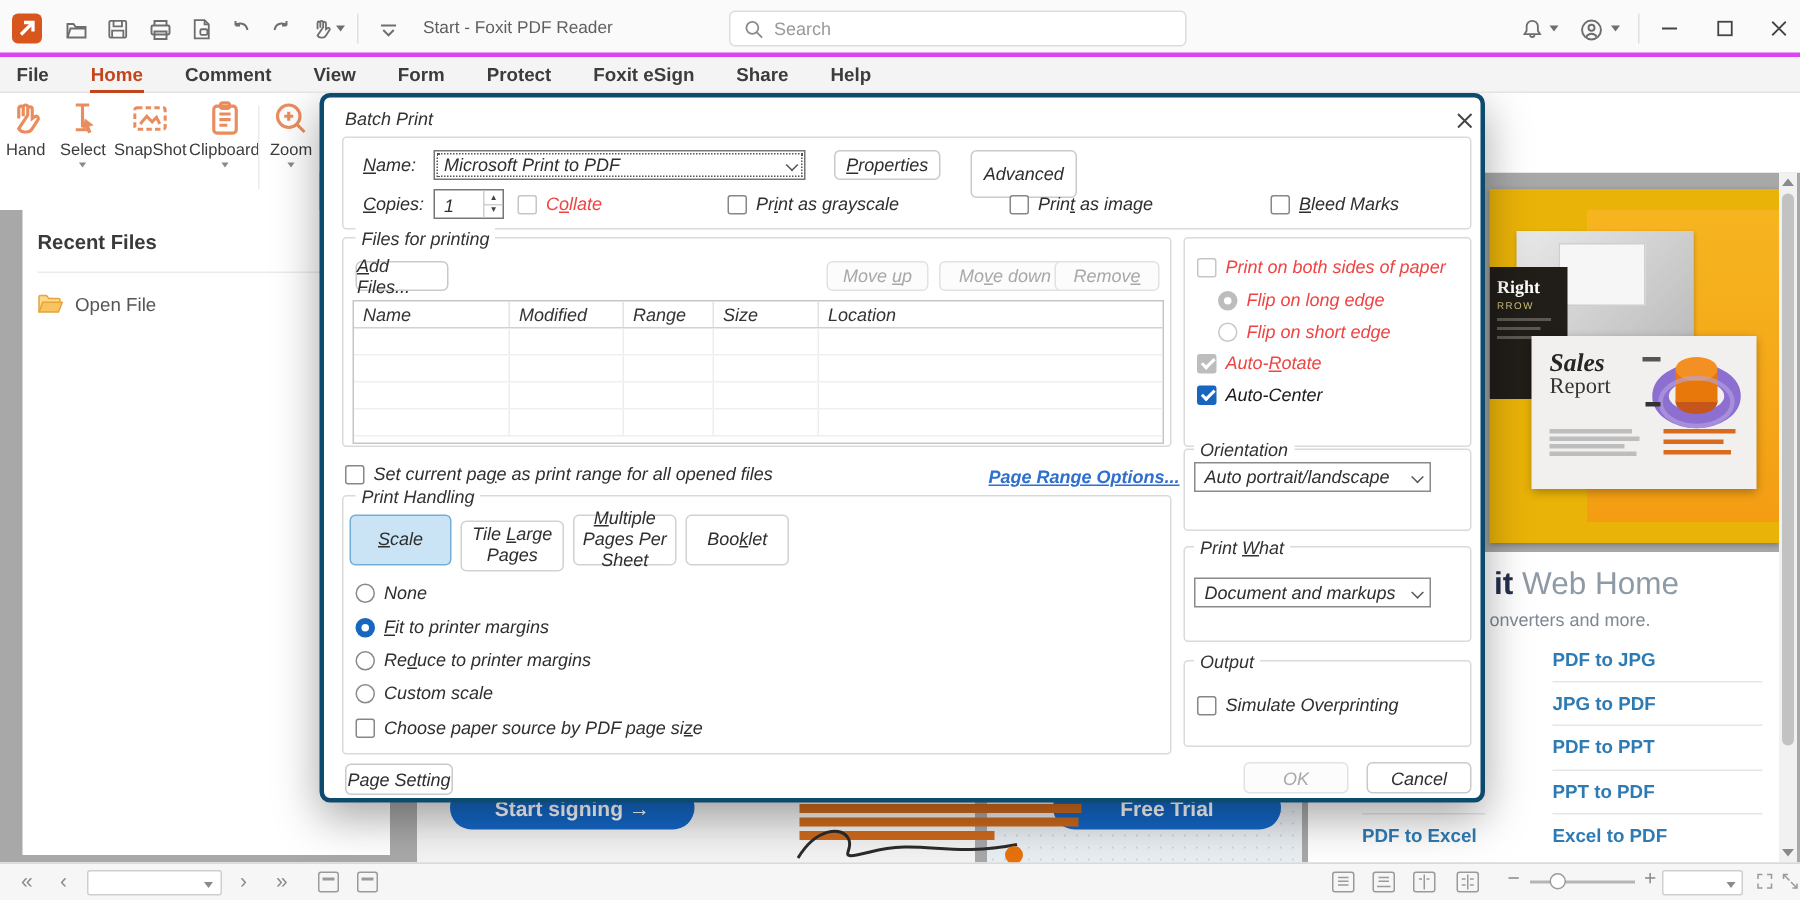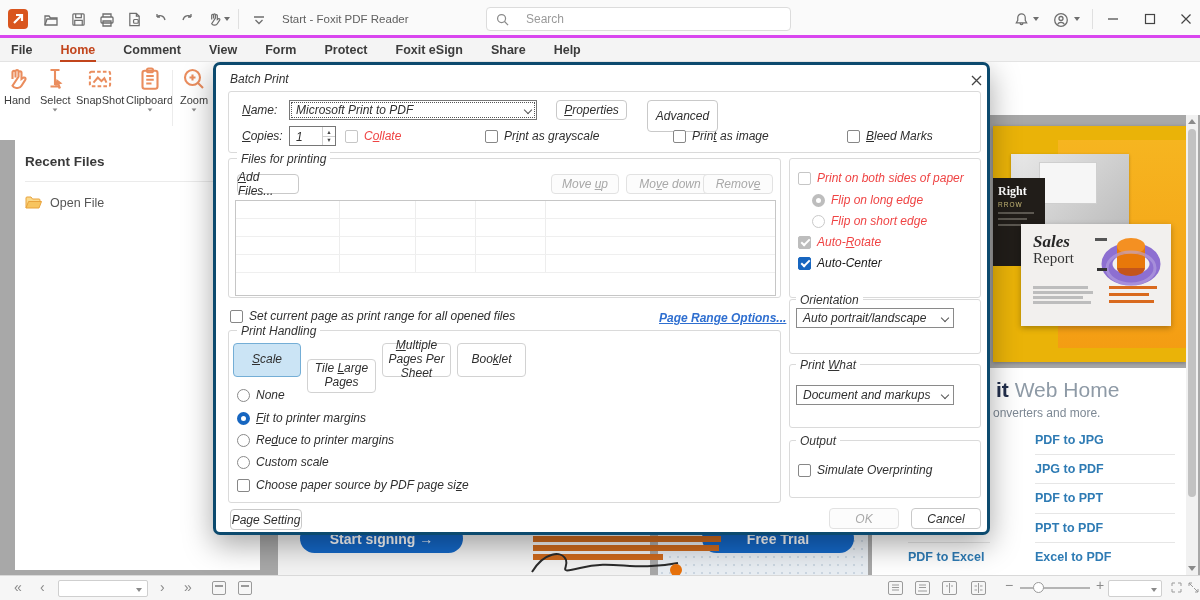--- a/index.html
+++ b/index.html
@@ -12,21 +12,21 @@
   .abs{position:absolute;}
   u{text-decoration:underline;}
 
   
   .titlebar{left:0;top:0;width:1200px;height:38px;background:#fafafa;border-bottom:3px solid #d946ef;z-index:30;}
   .logo{left:8px;top:9px;width:20px;height:20px;background:var(--orange);border-radius:4px;display:flex;align-items:center;justify-content:center;}
   .tb-ico{top:11px;width:17px;height:17px;color:#6e6e6e;display:flex;align-items:center;justify-content:center;}
   .tb-ico svg{stroke:#6e6e6e;fill:none;stroke-width:1.3;}
   .tb-sep{top:9px;width:1px;height:20px;background:#e0e0e0;}
   .doc-title{top:13px;color:#5f5f5f;font-size:11.5px;}
-  .searchbox{left:486px;top:7px;width:305px;height:24px;background:#fff;border:1px solid #dcdcdc;border-radius:4px;display:flex;align-items:center;gap:17px;padding-left:9px;}
+  .searchbox{left:486px;top:7px;width:305px;height:24px;background:#fff;border:1px solid #dcdcdc;border-radius:4px;display:flex;align-items:center;gap:7px;padding-left:9px;}
   .searchbox .ph{color:#9a9a9a;font-size:12px;}
   .caret{width:0;height:0;border-left:3.5px solid transparent;border-right:3.5px solid transparent;border-top:4px solid #6e6e6e;display:inline-block;}
   .winbtn{top:9px;width:20px;height:20px;display:flex;align-items:center;justify-content:center;color:#444;}
 
   
   .menubar{left:0;top:38px;width:1200px;height:24px;background:#f4f4f4;border-bottom:1px solid #e3e3e3;display:flex;align-items:center;gap:26px;padding-left:10px;z-index:30;}
   .menu-item{font-size:12.5px;font-weight:700;color:#3c3c3c;position:relative;padding:3px 1px;}
   .menu-item.active{color:#c2451c;}
   .menu-item.active::after{content:"";position:absolute;left:0;right:0;bottom:-2px;height:2px;background:#c2451c;}
 
@@ -438,20 +438,27 @@
       <div class="btn dis" style="left:322px;top:15px;width:68px;height:20px">
           <span>Move <u>u</u>p</span>
         </div>
       <div class="btn dis" style="left:397px;top:15px;width:88px;height:20px">
           <span>Mo<u>v</u>e down</span>
         </div>
       <div class="btn dis" style="left:474px;top:15px;width:70px;height:20px">
           <span>Remov<u>e</u></span>
         </div>
       <div class="ftable">
+        <div class="hrow">
+          <span class="hcell" style="width:104px">Name</span>
+          <span class="hcell" style="width:76px">Modified</span>
+          <span class="hcell" style="width:60px">Range</span>
+          <span class="hcell" style="width:70px">Size</span>
+          <span class="hcell" style="flex:1">Location</span>
+        </div>
         <div class="rrow">
             <span class="ccell" style="width:104px"></span>
             <span class="ccell" style="width:76px"></span>
             <span class="ccell" style="width:60px"></span>
             <span class="ccell" style="width:70px"></span>
             <span class="ccell" style="flex:1"></span>
           </div>
         <div class="rrow">
             <span class="ccell" style="width:104px"></span>
             <span class="ccell" style="width:76px"></span>
@@ -480,21 +487,21 @@
       <span class="cb"></span>
       <span class="lbl">Set current pa<u>g</u>e as print range for all opened files</span>
     </div>
     <span class="abs link" style="left:443px;top:246px">Page Range Options...</span>
 
     <div class="grp" style="left:12px;top:265px;width:553px;height:173px">
       <span class="legend">Print Handling</span>
       <div class="tab sel" style="left:4px;top:12px;width:68px">
           <span><u>S</u>cale</span>
         </div>
-      <div class="tab" style="left:78px;top:28px;width:69px">
+      <div class="tab" style="left:78px;top:16px;width:69px">
           <span>Tile <u>L</u>arge Pages</span>
         </div>
       <div class="tab" style="left:153px;top:12px;width:69px">
           <span><u>M</u>ultiple Pages Per Sheet</span>
         </div>
       <div class="tab" style="left:228px;top:12px;width:69px">
           <span>Boo<u>k</u>let</span>
         </div>
       <div class="row" style="left:8px;top:57px">
           <span class="rb"></span>

